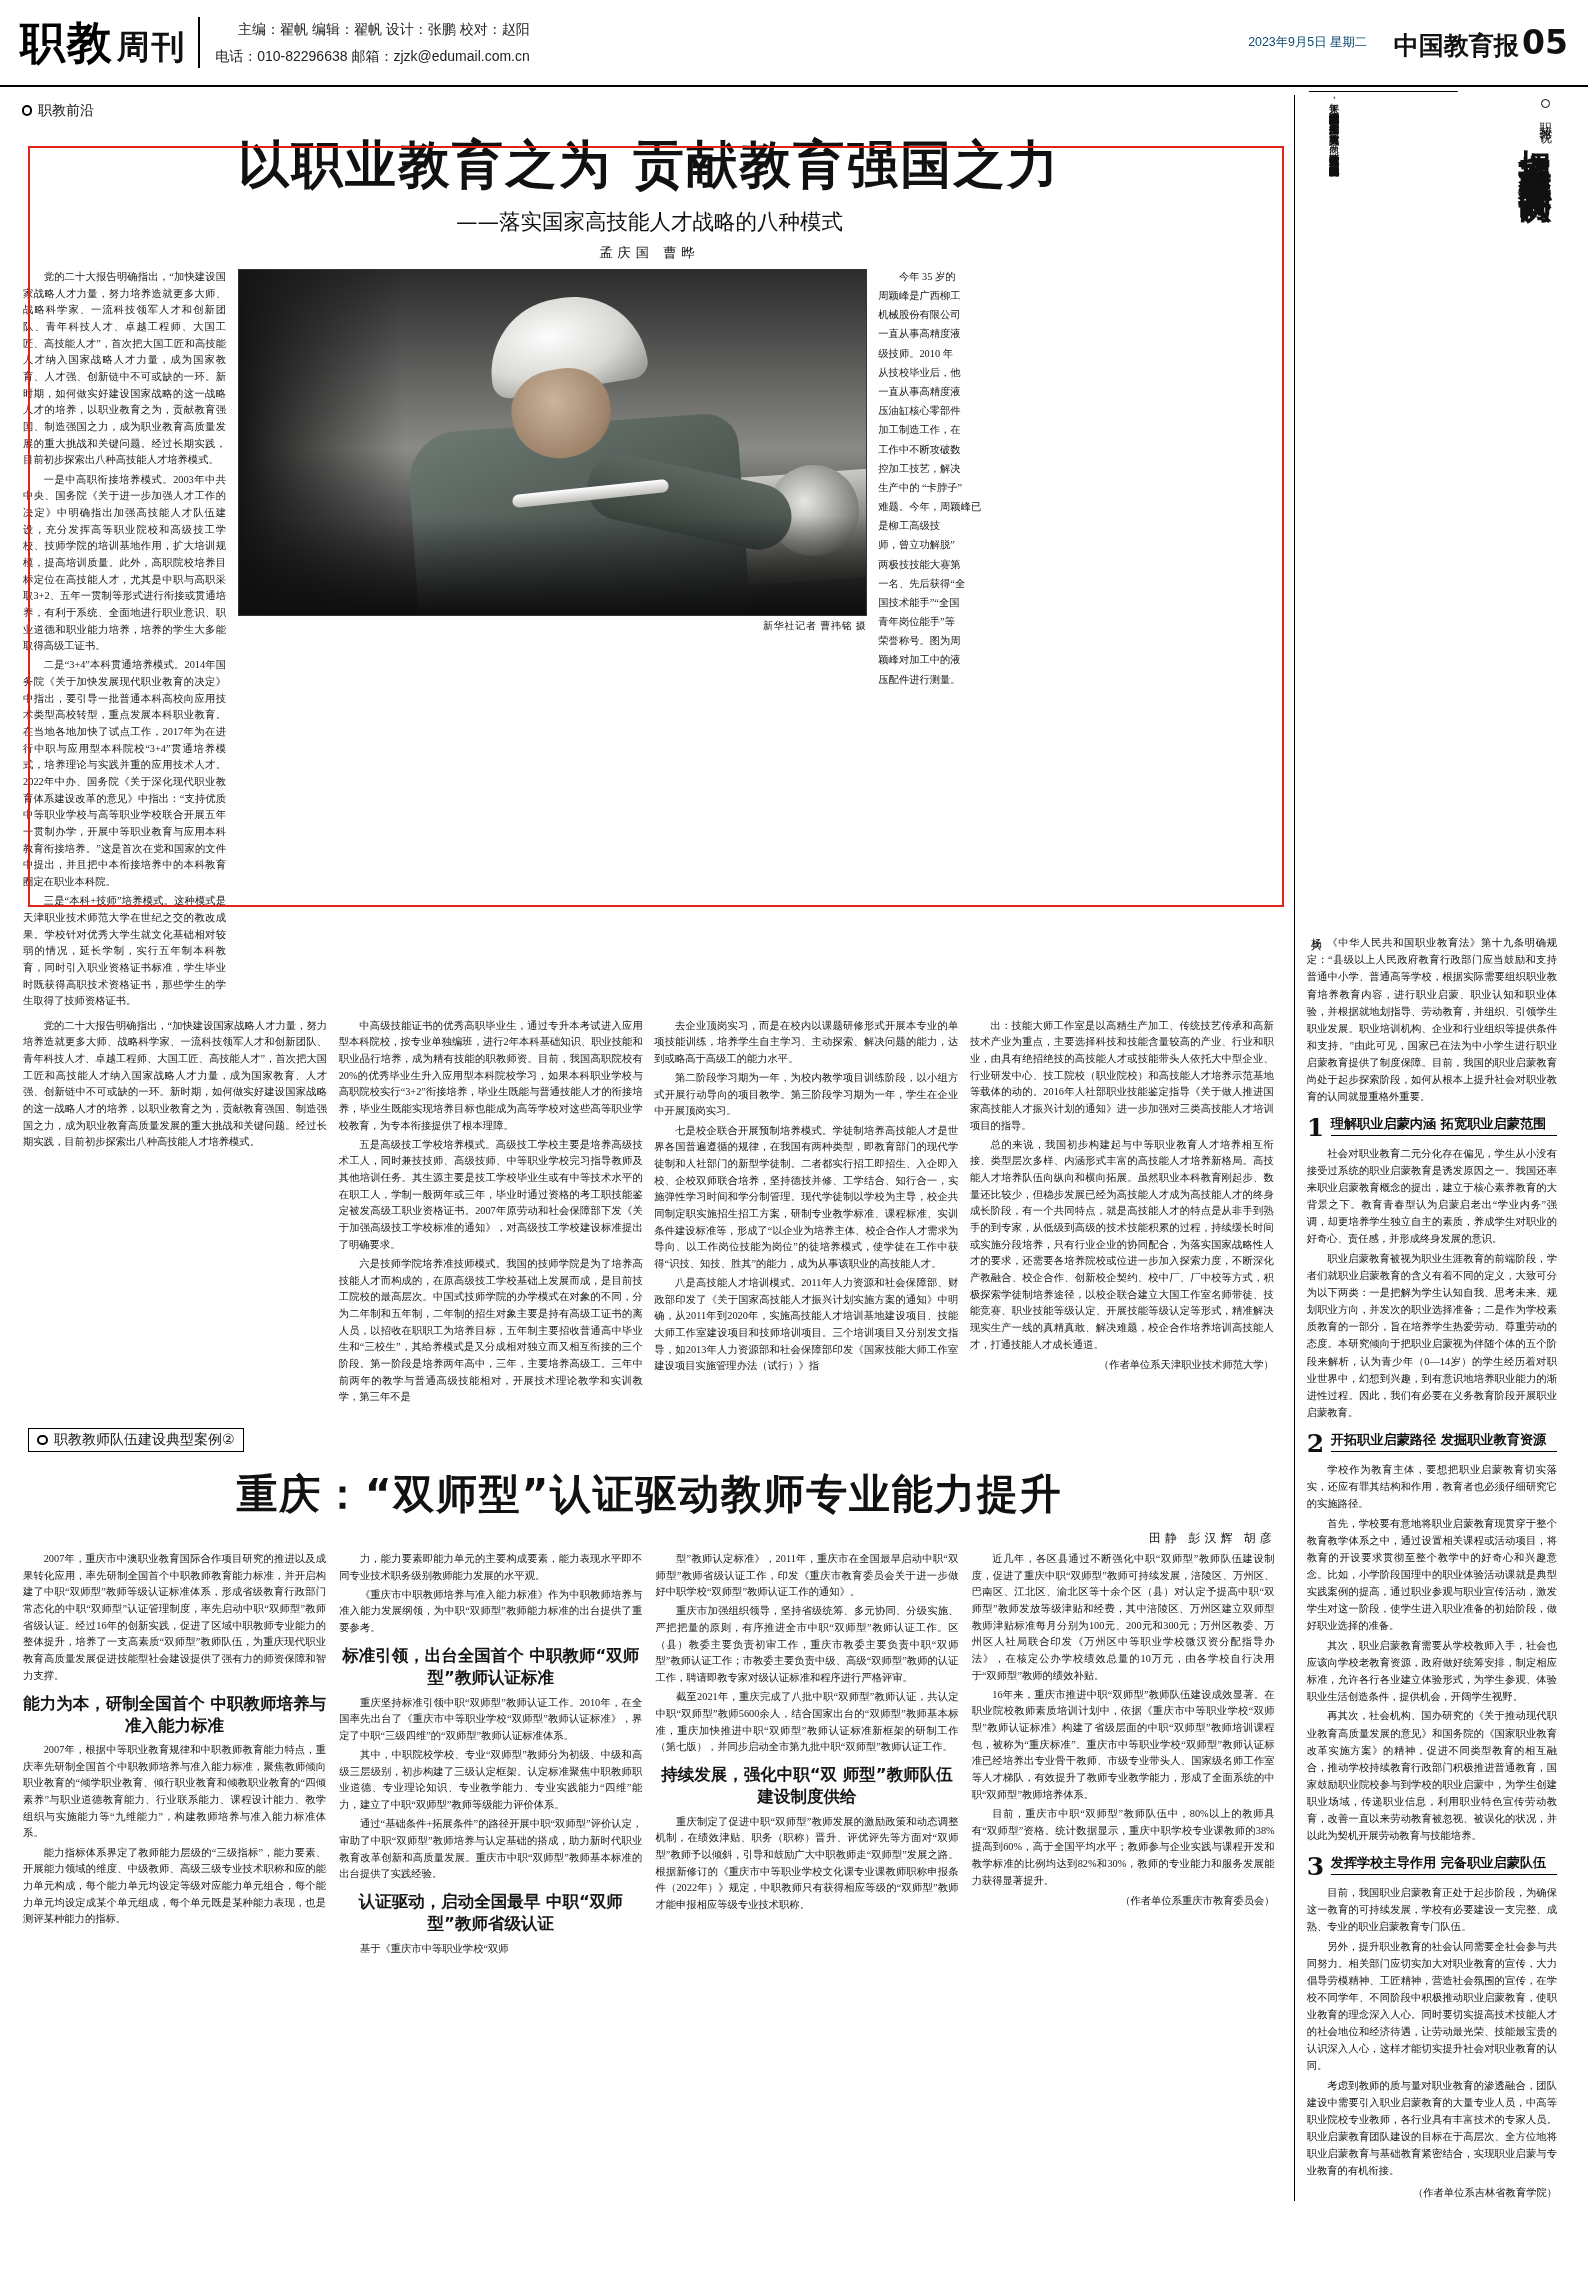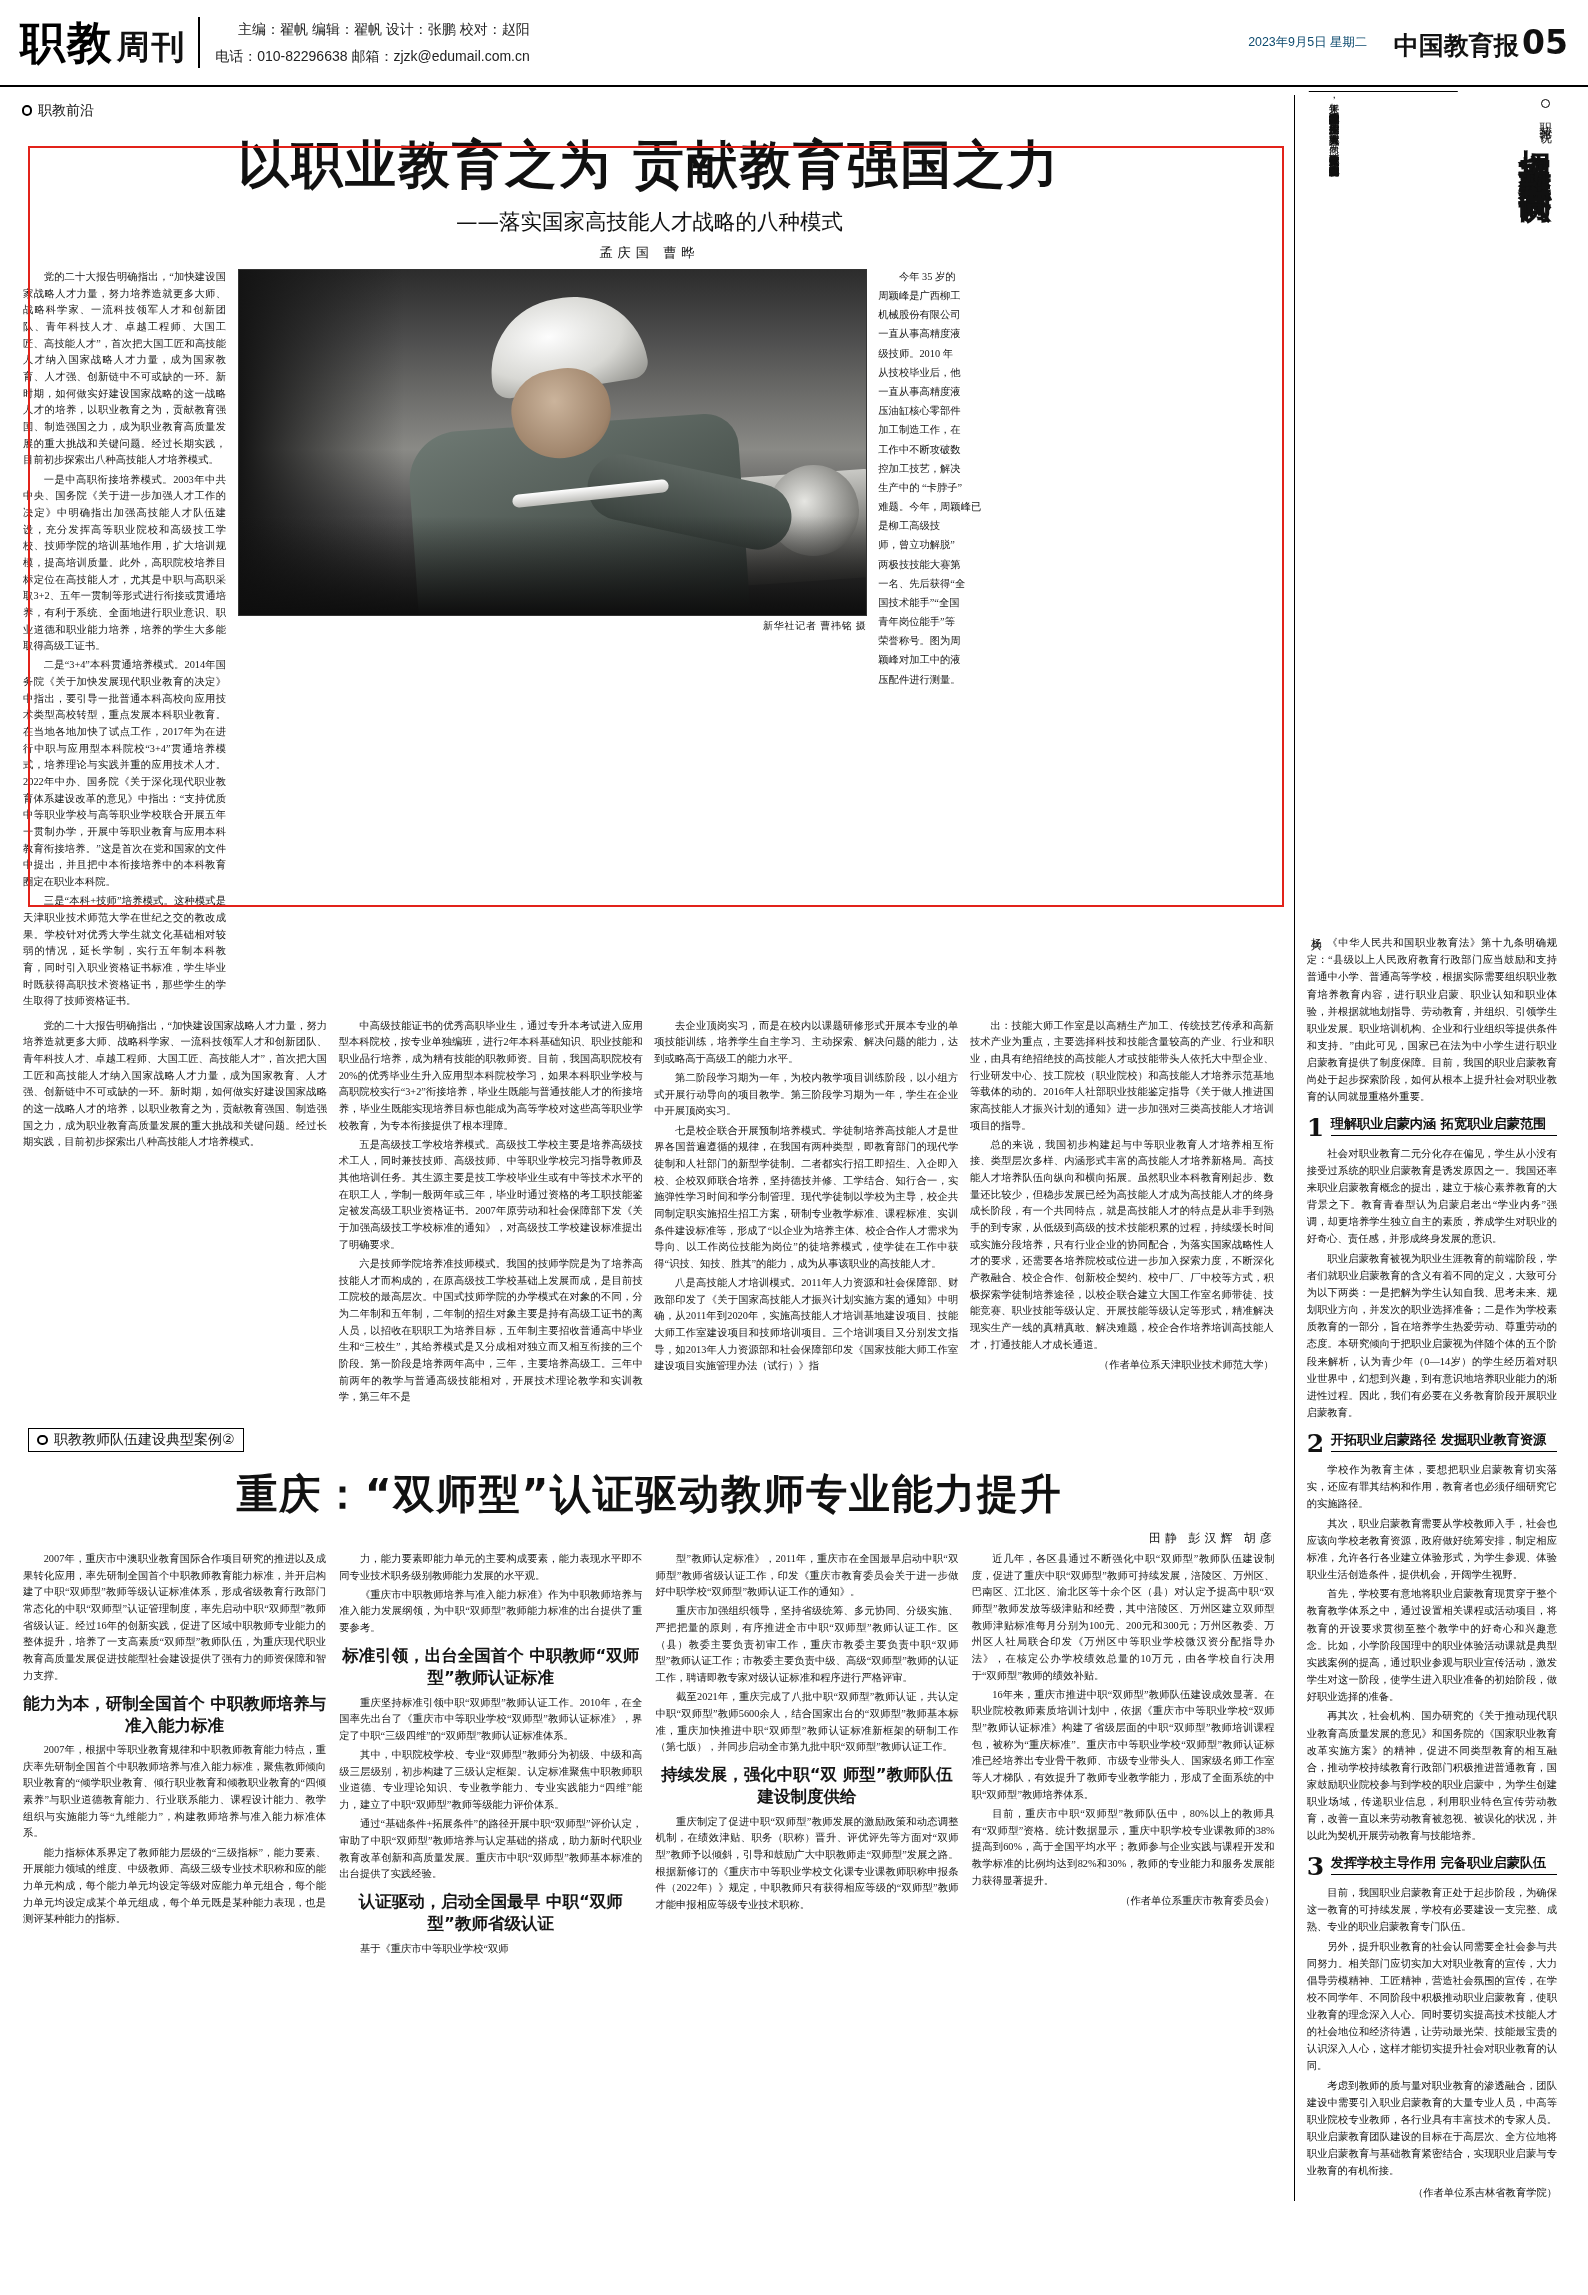--- a/index.html
+++ b/index.html
@@ -439,22 +439,22 @@
       </div>
       <p>社会对职业教育二元分化存在偏见，学生从小没有接受过系统的职业启蒙教育是诱发原因之一。我国还率来职业启蒙教育概念的提出，建立于核心素养教育的大背景之下。教育青春型认为启蒙启老出“学业内务”强调，却更培养学生独立自主的素质，养成学生对职业的好奇心、责任感，并形成终身发展的意识。</p>
       <p>职业启蒙教育被视为职业生涯教育的前端阶段，学者们就职业启蒙教育的含义有着不同的定义，大致可分为以下两类：一是把解为学生认知自我、思考未来、规划职业方向，并发次的职业选择准备；二是作为学校素质教育的一部分，旨在培养学生热爱劳动、尊重劳动的态度。本研究倾向于把职业启蒙视为伴随个体的五个阶段来解析，认为青少年（0—14岁）的学生经历着对职业世界中，幻想到兴趣，到有意识地培养职业能力的渐进性过程。因此，我们有必要在义务教育阶段开展职业启蒙教育。</p>
 
       <div class="rc-h">
         <span class="num">2</span>
         <span class="txt">开拓职业启蒙路径
 发掘职业教育资源</span>
       </div>
       <p>学校作为教育主体，要想把职业启蒙教育切实落实，还应有罪其结构和作用，教育者也必须仔细研究它的实施路径。</p>
+      <p>首先，学校要有意地将职业启蒙教育现贯穿于整个教育教学体系之中，通过设置相关课程或活动项目，将教育的开设要求贯彻至整个教学中的好奇心和兴趣意念。比如，小学阶段国理中的职业体验活动课就是典型实践案例的提高，通过职业参观与职业宣传活动，激发学生对这一阶段，使学生进入职业准备的初始阶段，做好职业选择的准备。</p>
       <p>其次，职业启蒙教育需要从学校教师入手，社会也应该向学校老教育资源，政府做好统筹安排，制定相应标准，允许各行各业建立体验形式，为学生参观、体验职业生活创造条件，提供机会，开阔学生视野。</p>
-      <p>首先，学校要有意地将职业启蒙教育现贯穿于整个教育教学体系之中，通过设置相关课程或活动项目，将教育的开设要求贯彻至整个教学中的好奇心和兴趣意念。比如，小学阶段国理中的职业体验活动课就是典型实践案例的提高，通过职业参观与职业宣传活动，激发学生对这一阶段，使学生进入职业准备的初始阶段，做好职业选择的准备。</p>
       <p>再其次，社会机构、国办研究的《关于推动现代职业教育高质量发展的意见》和国务院的《国家职业教育改革实施方案》的精神，促进不同类型教育的相互融合，推动学校持续教育行政部门积极推进普通教育，国家鼓励职业院校参与到学校的职业启蒙中，为学生创建职业场域，传递职业信息，利用职业特色宣传劳动教育，改善一直以来劳动教育被忽视、被误化的状况，并以此为契机开展劳动教育与技能培养。</p>
 
       <div class="rc-h">
         <span class="num">3</span>
         <span class="txt">发挥学校主导作用
 完备职业启蒙队伍</span>
       </div>
       <p>目前，我国职业启蒙教育正处于起步阶段，为确保这一教育的可持续发展，学校有必要建设一支完整、成熟、专业的职业启蒙教育专门队伍。</p>
       <p>另外，提升职业教育的社会认同需要全社会参与共同努力。相关部门应切实加大对职业教育的宣传，大力倡导劳模精神、工匠精神，营造社会氛围的宣传，在学校不同学年、不同阶段中积极推动职业启蒙教育，使职业教育的理念深入人心。同时要切实提高技术技能人才的社会地位和经济待遇，让劳动最光荣、技能最宝贵的认识深入人心，这样才能切实提升社会对职业教育的认同。</p>
       <p>考虑到教师的质与量对职业教育的渗透融合，团队建设中需要引入职业启蒙教育的大量专业人员，中高等职业院校专业教师，各行业具有丰富技术的专家人员。职业启蒙教育团队建设的目标在于高层次、全方位地将职业启蒙教育与基础教育紧密结合，实现职业启蒙与专业教育的有机衔接。</p>

